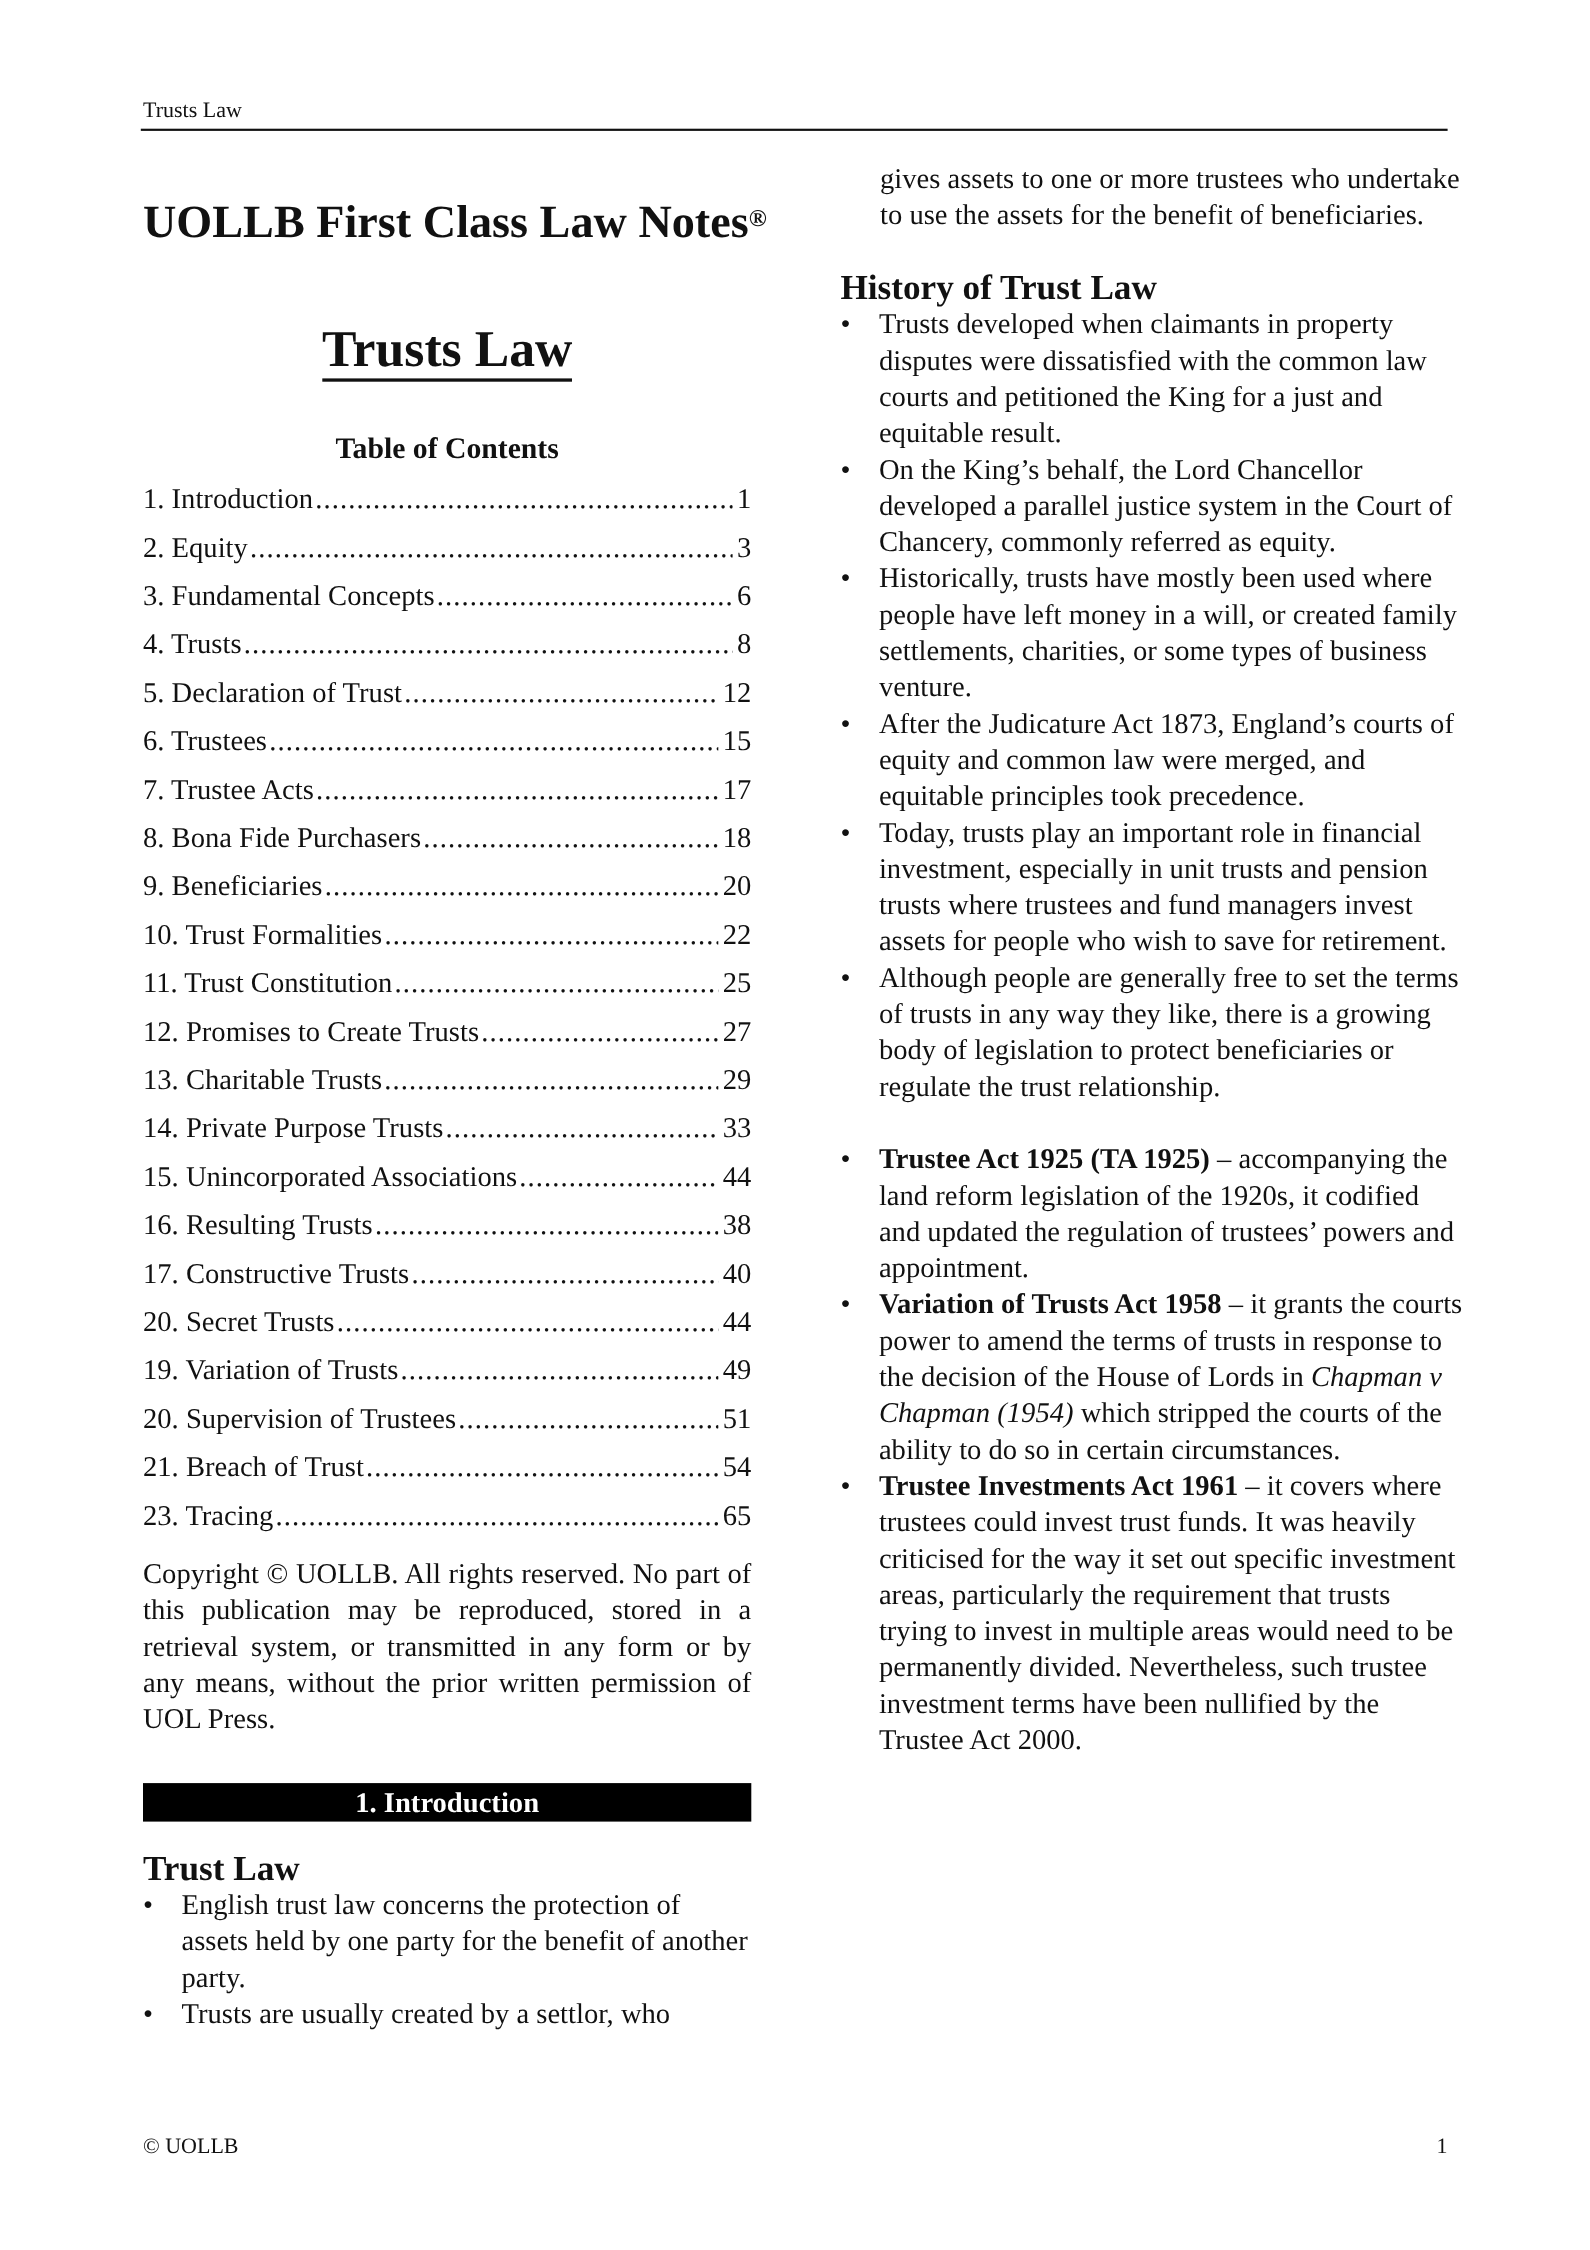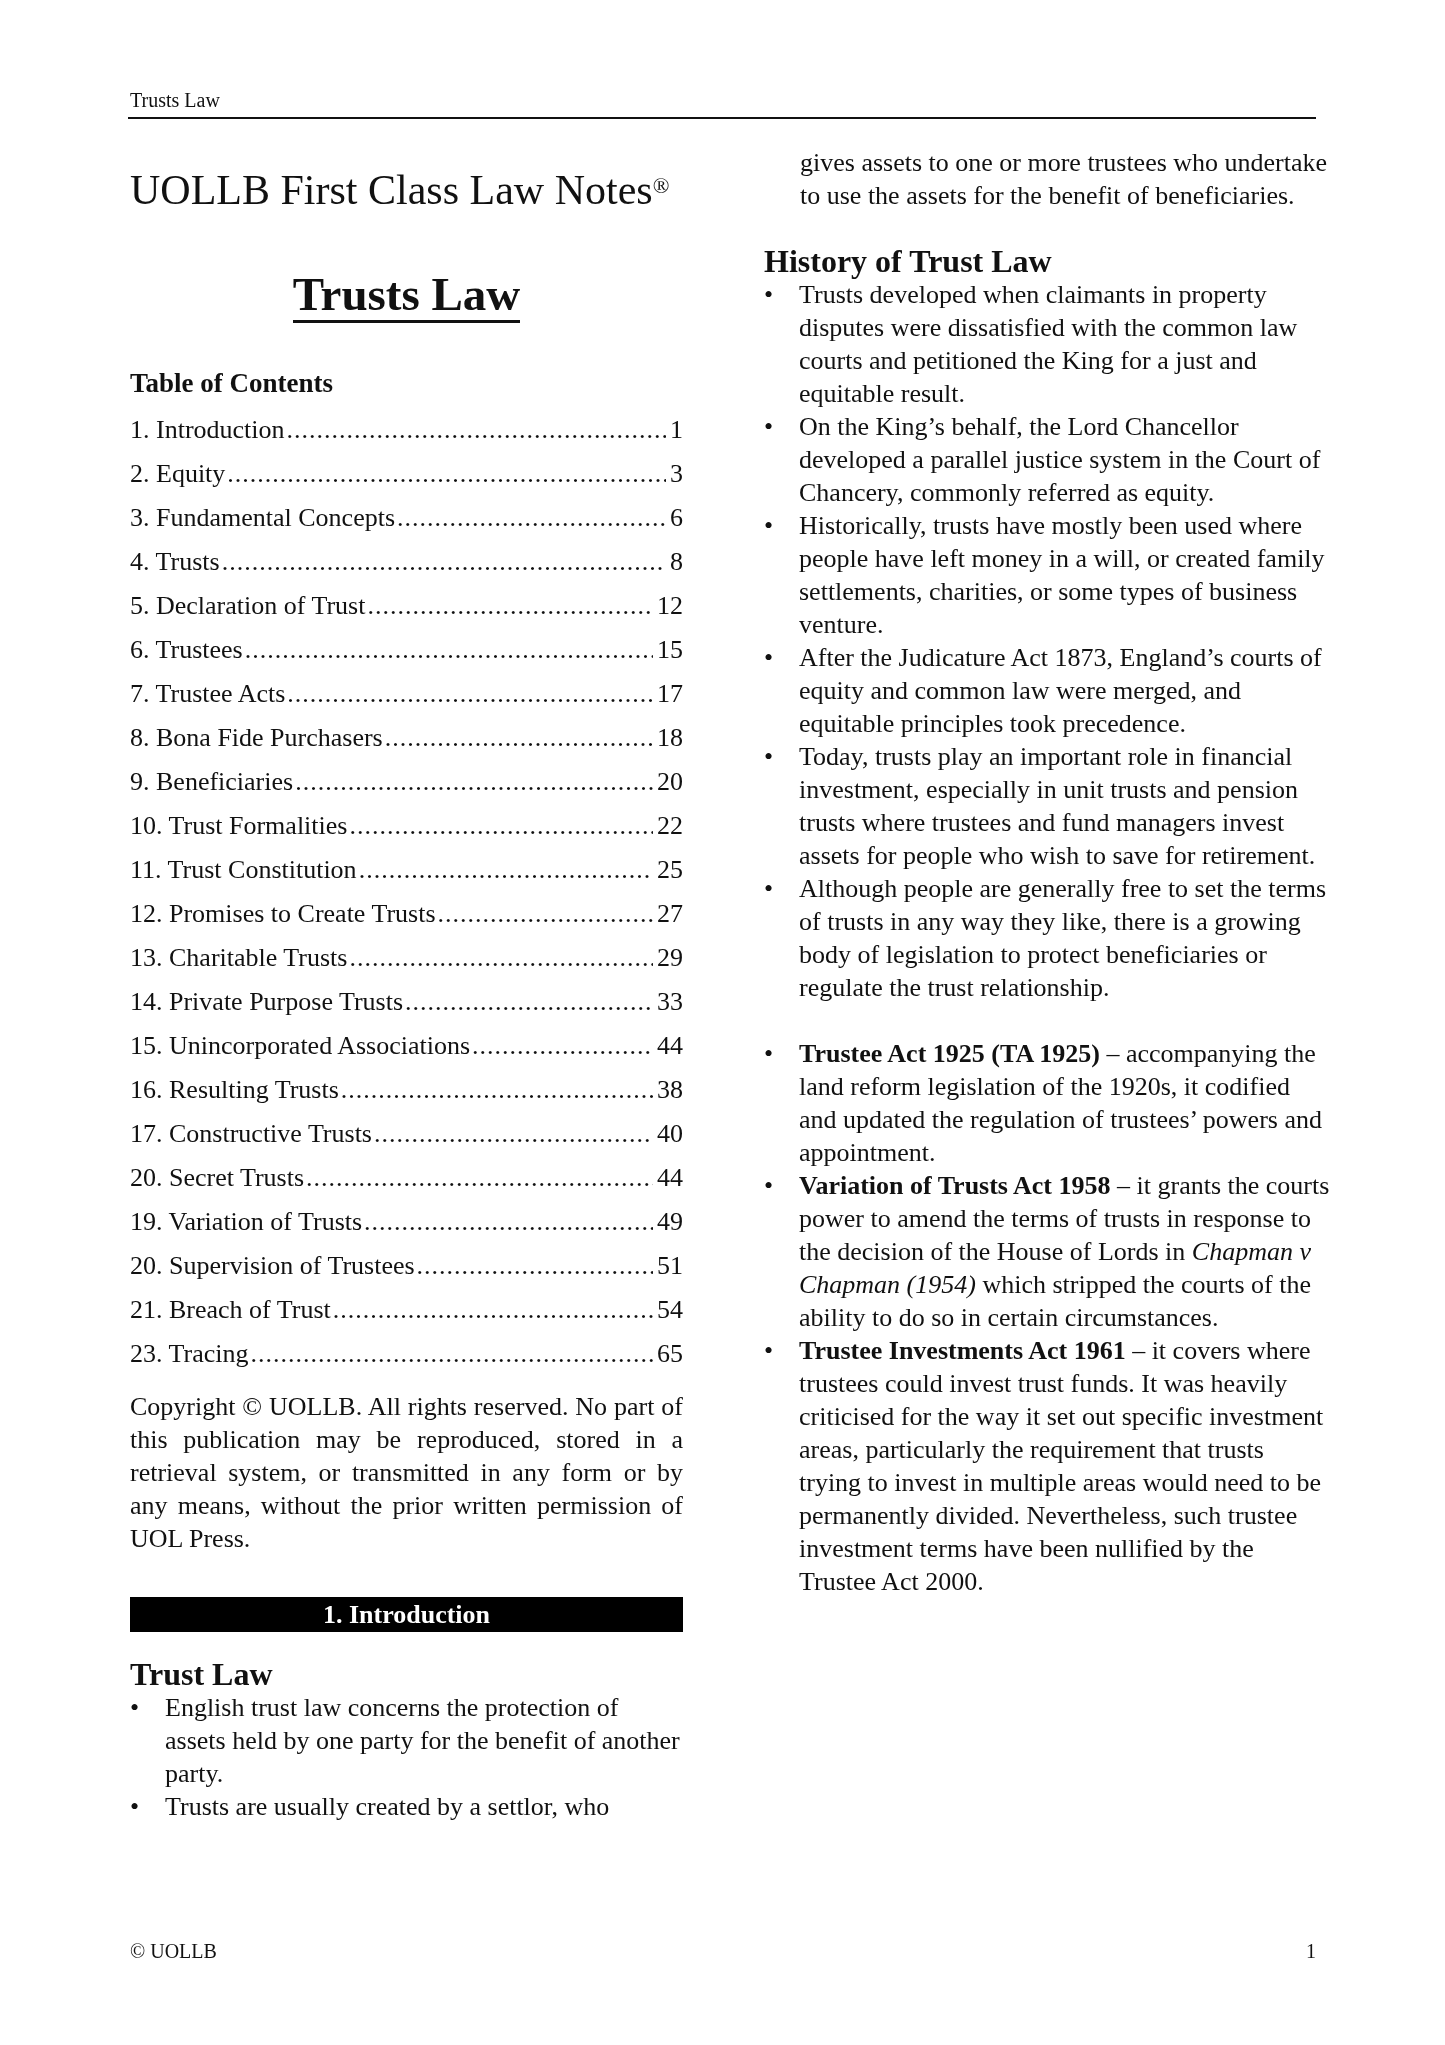--- a/index.html
+++ b/index.html
@@ -9,27 +9,27 @@
   }
   .running-header {
     position: absolute; left: 130px; top: 88px; font-size: 20px; line-height: 24px;
   }
   .header-rule {
     position: absolute; left: 128px; top: 117px; width: 1188px; height: 2px; background: #111;
   }
   .col-left { position: absolute; left: 130px; top: 160px; width: 553px; }
   .col-right { position: absolute; left: 770px; top: 146px; width: 560px; }
 
-  .doc-title { font-size: 42px; line-height: 44px; margin: 8px 0 0 0; font-weight: normal; white-space: nowrap; }
+  .doc-title { font-size: 42px; line-height: 68px; margin: 8px 0 0 0; font-weight: bold; white-space: nowrap; }
   .doc-title sup { font-size: 22px; vertical-align: top; position: relative; top: -4px; }
   .big-title {
     font-size: 47px; font-weight: bold; text-align: center; margin: 52px 0 0 0; line-height: 60px;
   }
   .big-title span { border-bottom: 3px solid #111; padding-bottom: 0px; }
-  .toc-heading { font-size: 27px; font-weight: bold; text-align: left; margin: 42px 0 0 0; line-height: 34px; }
+  .toc-heading { font-size: 27px; font-weight: bold; text-align: center; margin: 42px 0 0 0; line-height: 34px; }
   .toc { list-style: none; margin: 8px 0 0 0; padding: 0; }
   .toc-entry {
     display: flex; align-items: baseline; font-size: 26px; line-height: 44px; height: 44px;
   }
   .toc-label { white-space: nowrap; }
   .toc-leader {
     flex: 1; overflow: hidden; white-space: nowrap; margin: 0 4px 0 2px;
   }
   .toc-leader::before {
     content: "......................................................................................................................................................";

